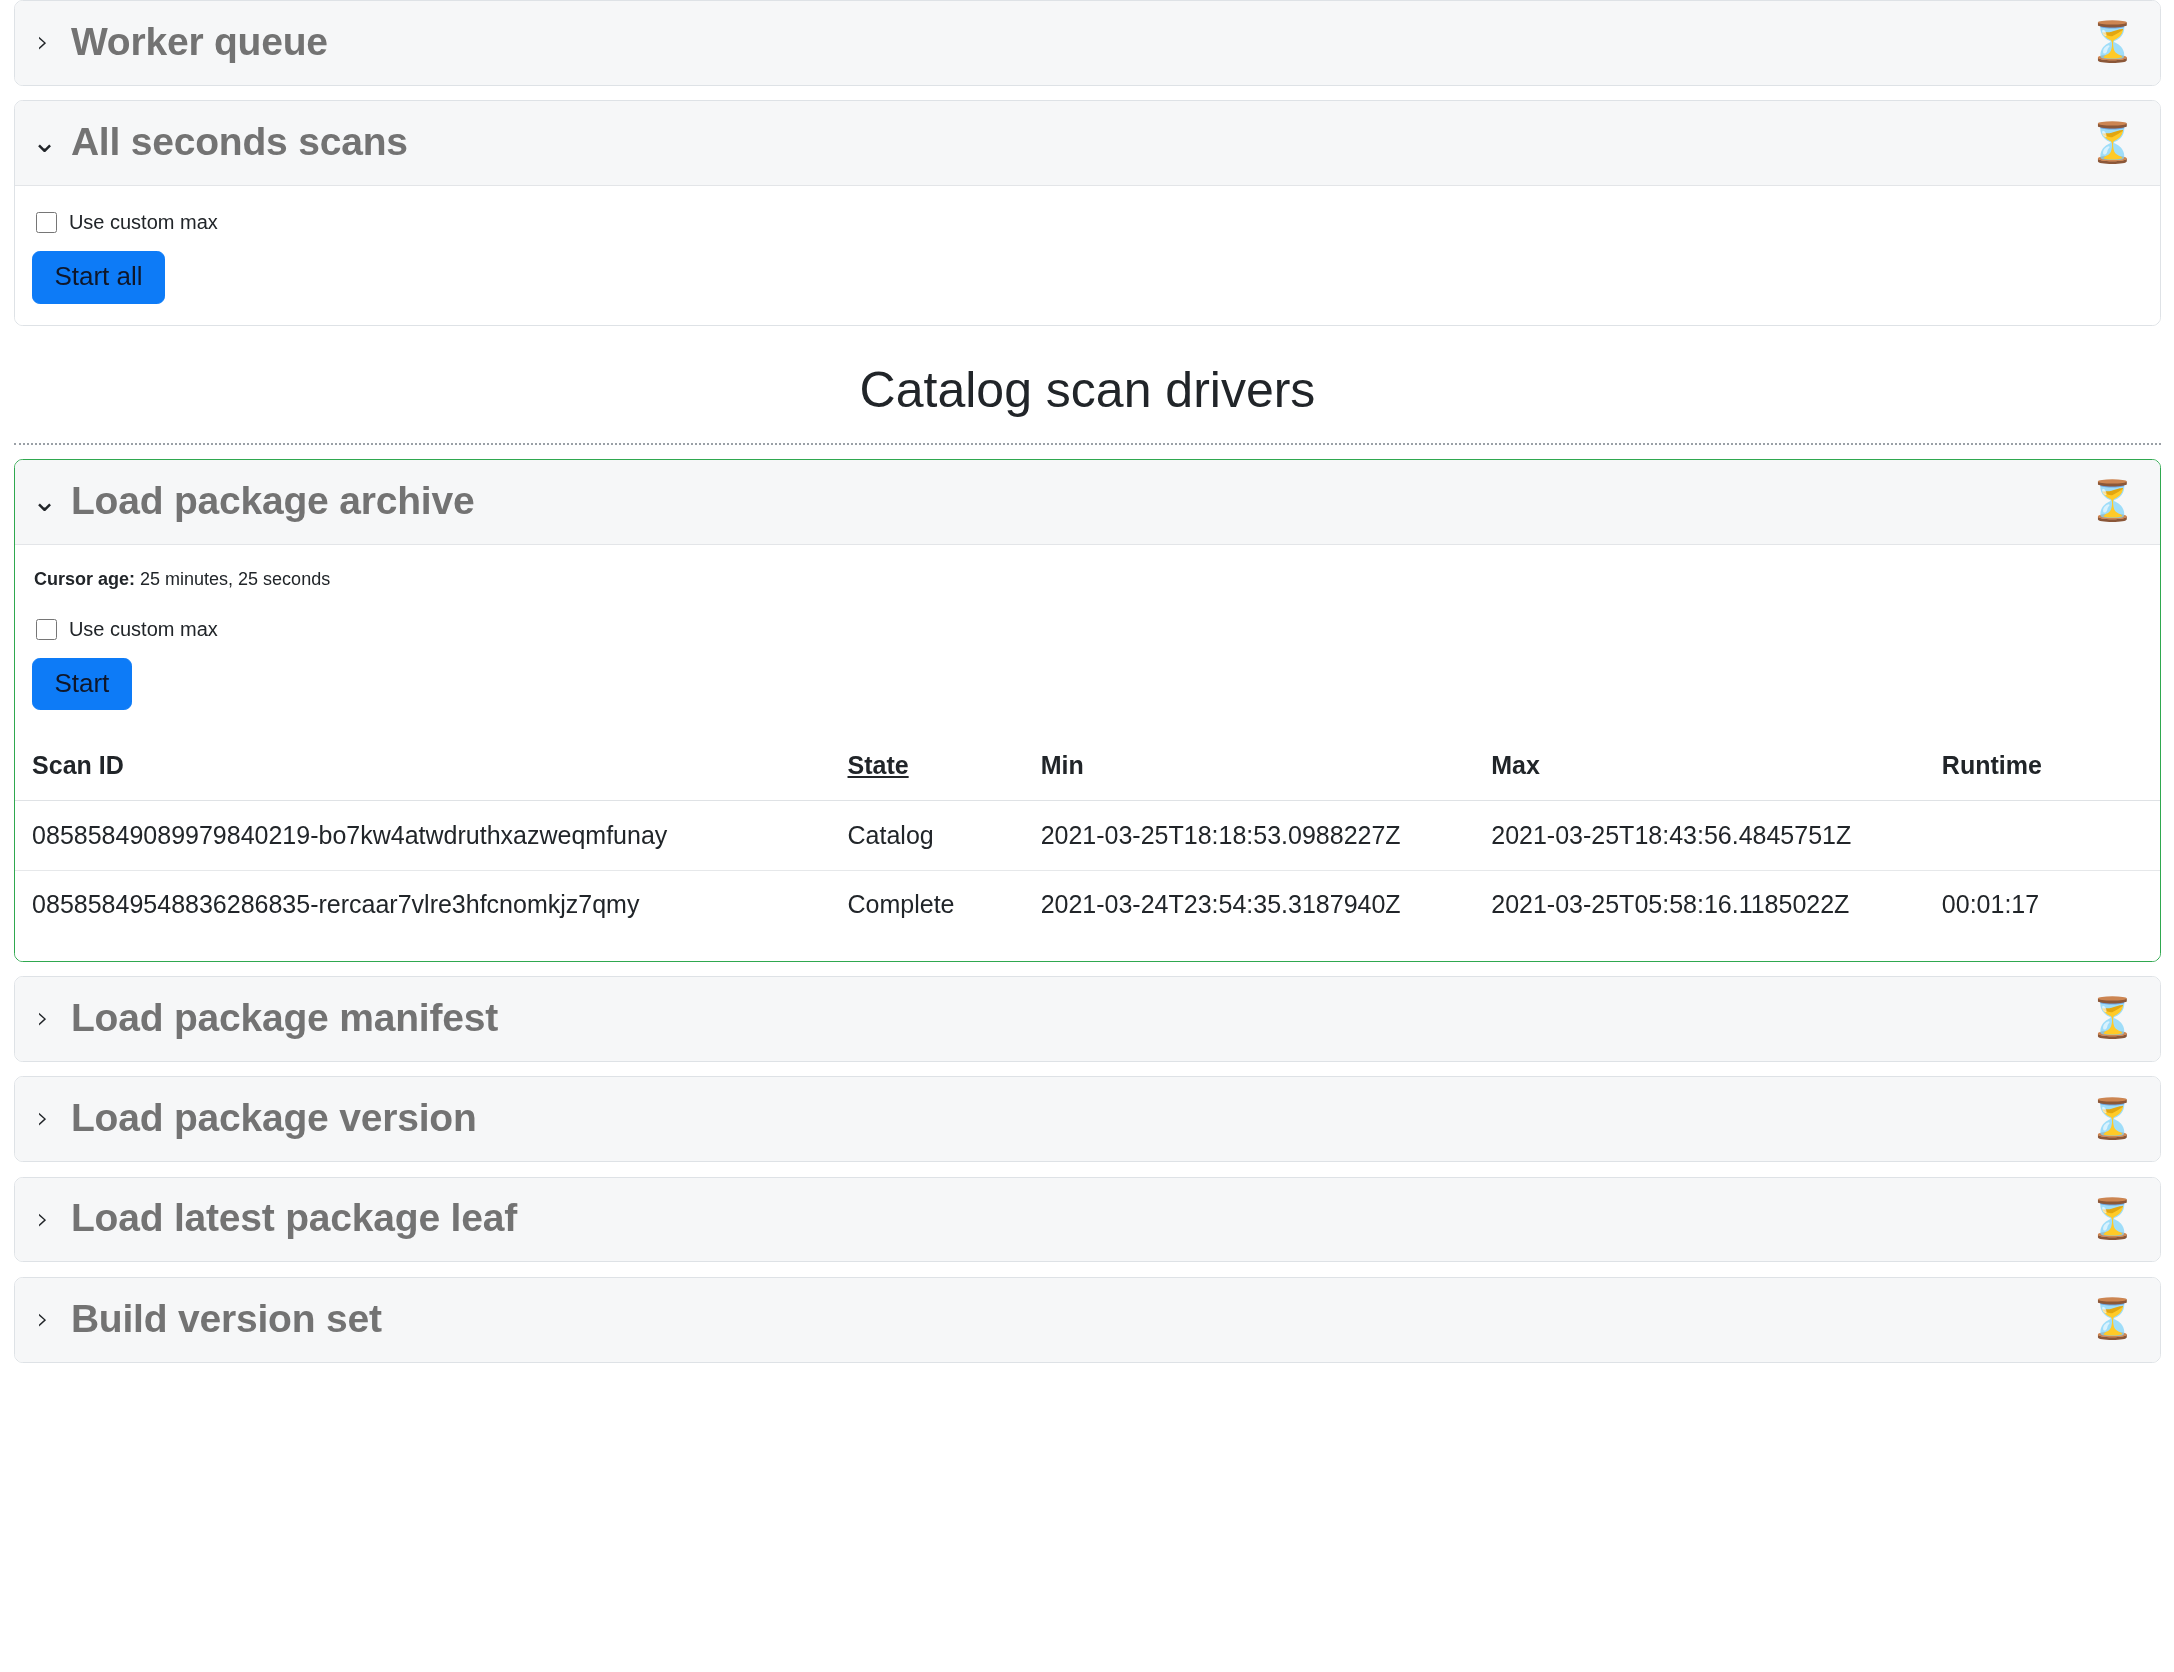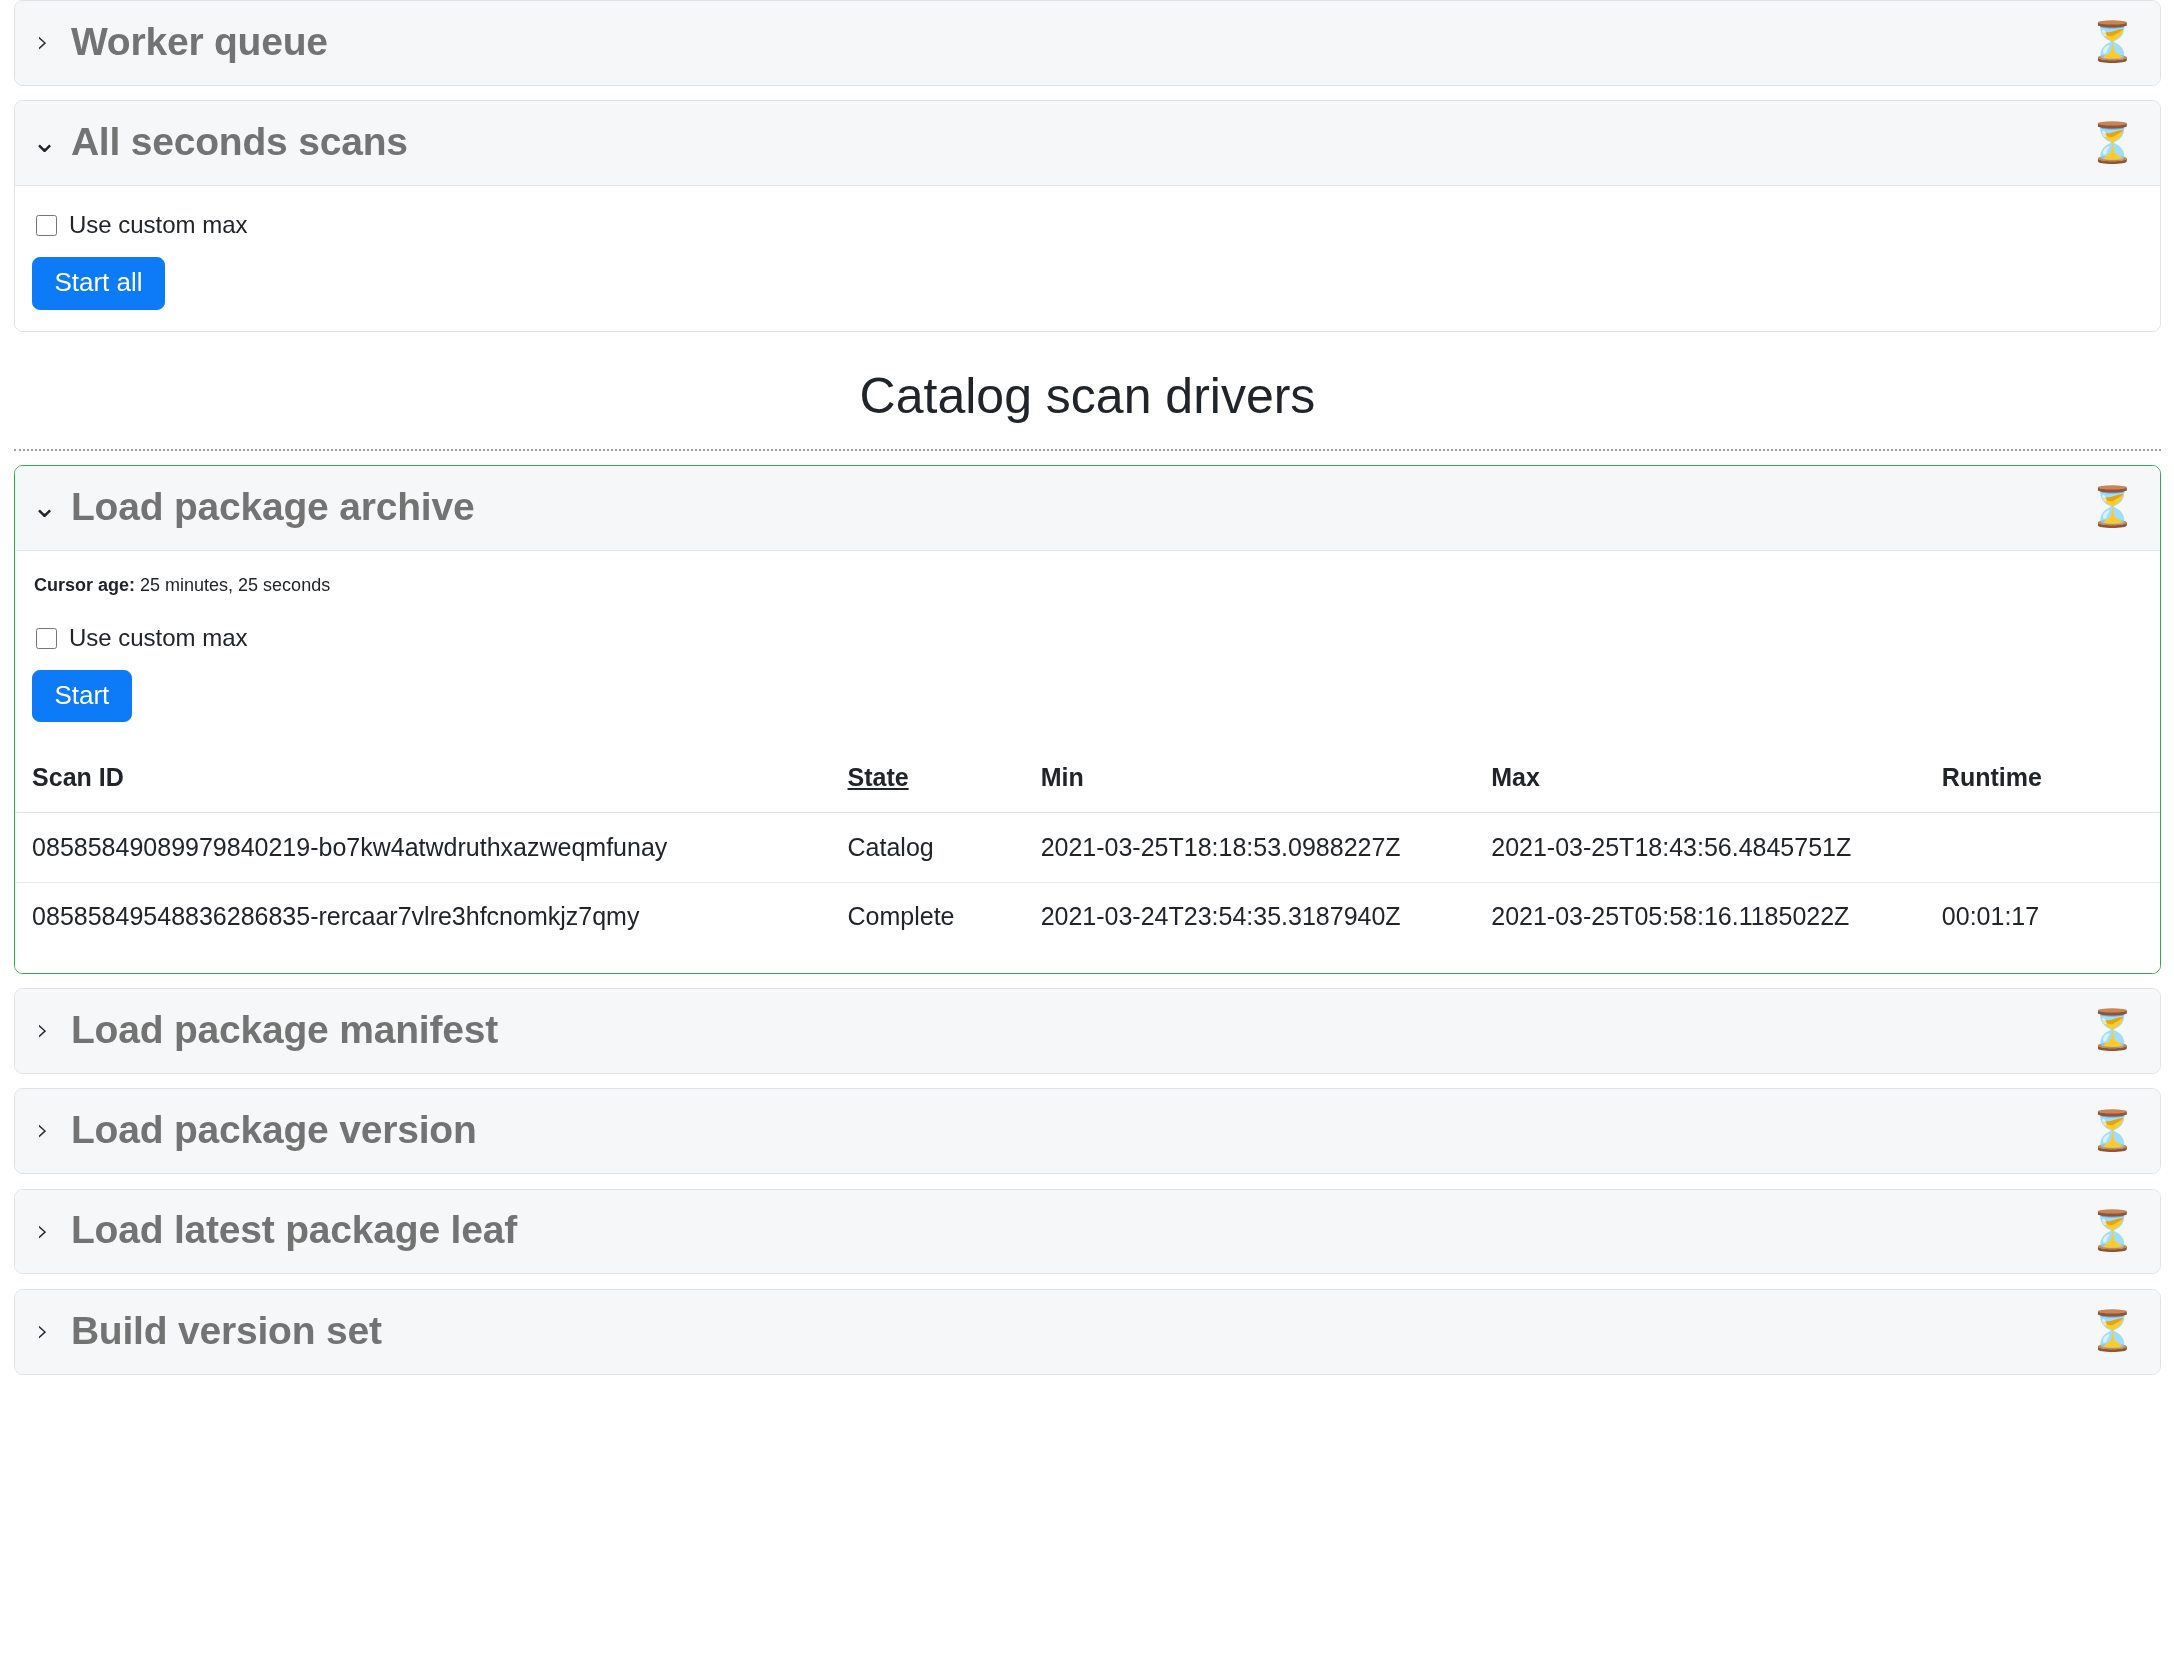--- a/index.html
+++ b/index.html
@@ -83,27 +83,27 @@
     gap: 11.6px;
     margin: 3.9px 0 13.6px 3.9px;
   }
   .check-row input[type=checkbox] {
     width: 21.3px;
     height: 21.3px;
     margin: 0;
     accent-color: #0d6efd;
   }
   .check-label {
-    font-size: 24px;
+    font-size: 20px;
     color: #212529;
   }
   .btn-primary {
     background: #0d7bf7;
     border: 1px solid #0d7bf7;
-    color: #ffffff;
+    color: #0f172a;
     font-size: 26px;
     font-family: "Liberation Sans", sans-serif;
     padding: 8.7px 21.3px 10.7px 21.3px;
     border-radius: 7.8px;
     cursor: pointer;
     line-height: 1.2;
   }
 
   .cursor-age {
     font-size: 18px;

